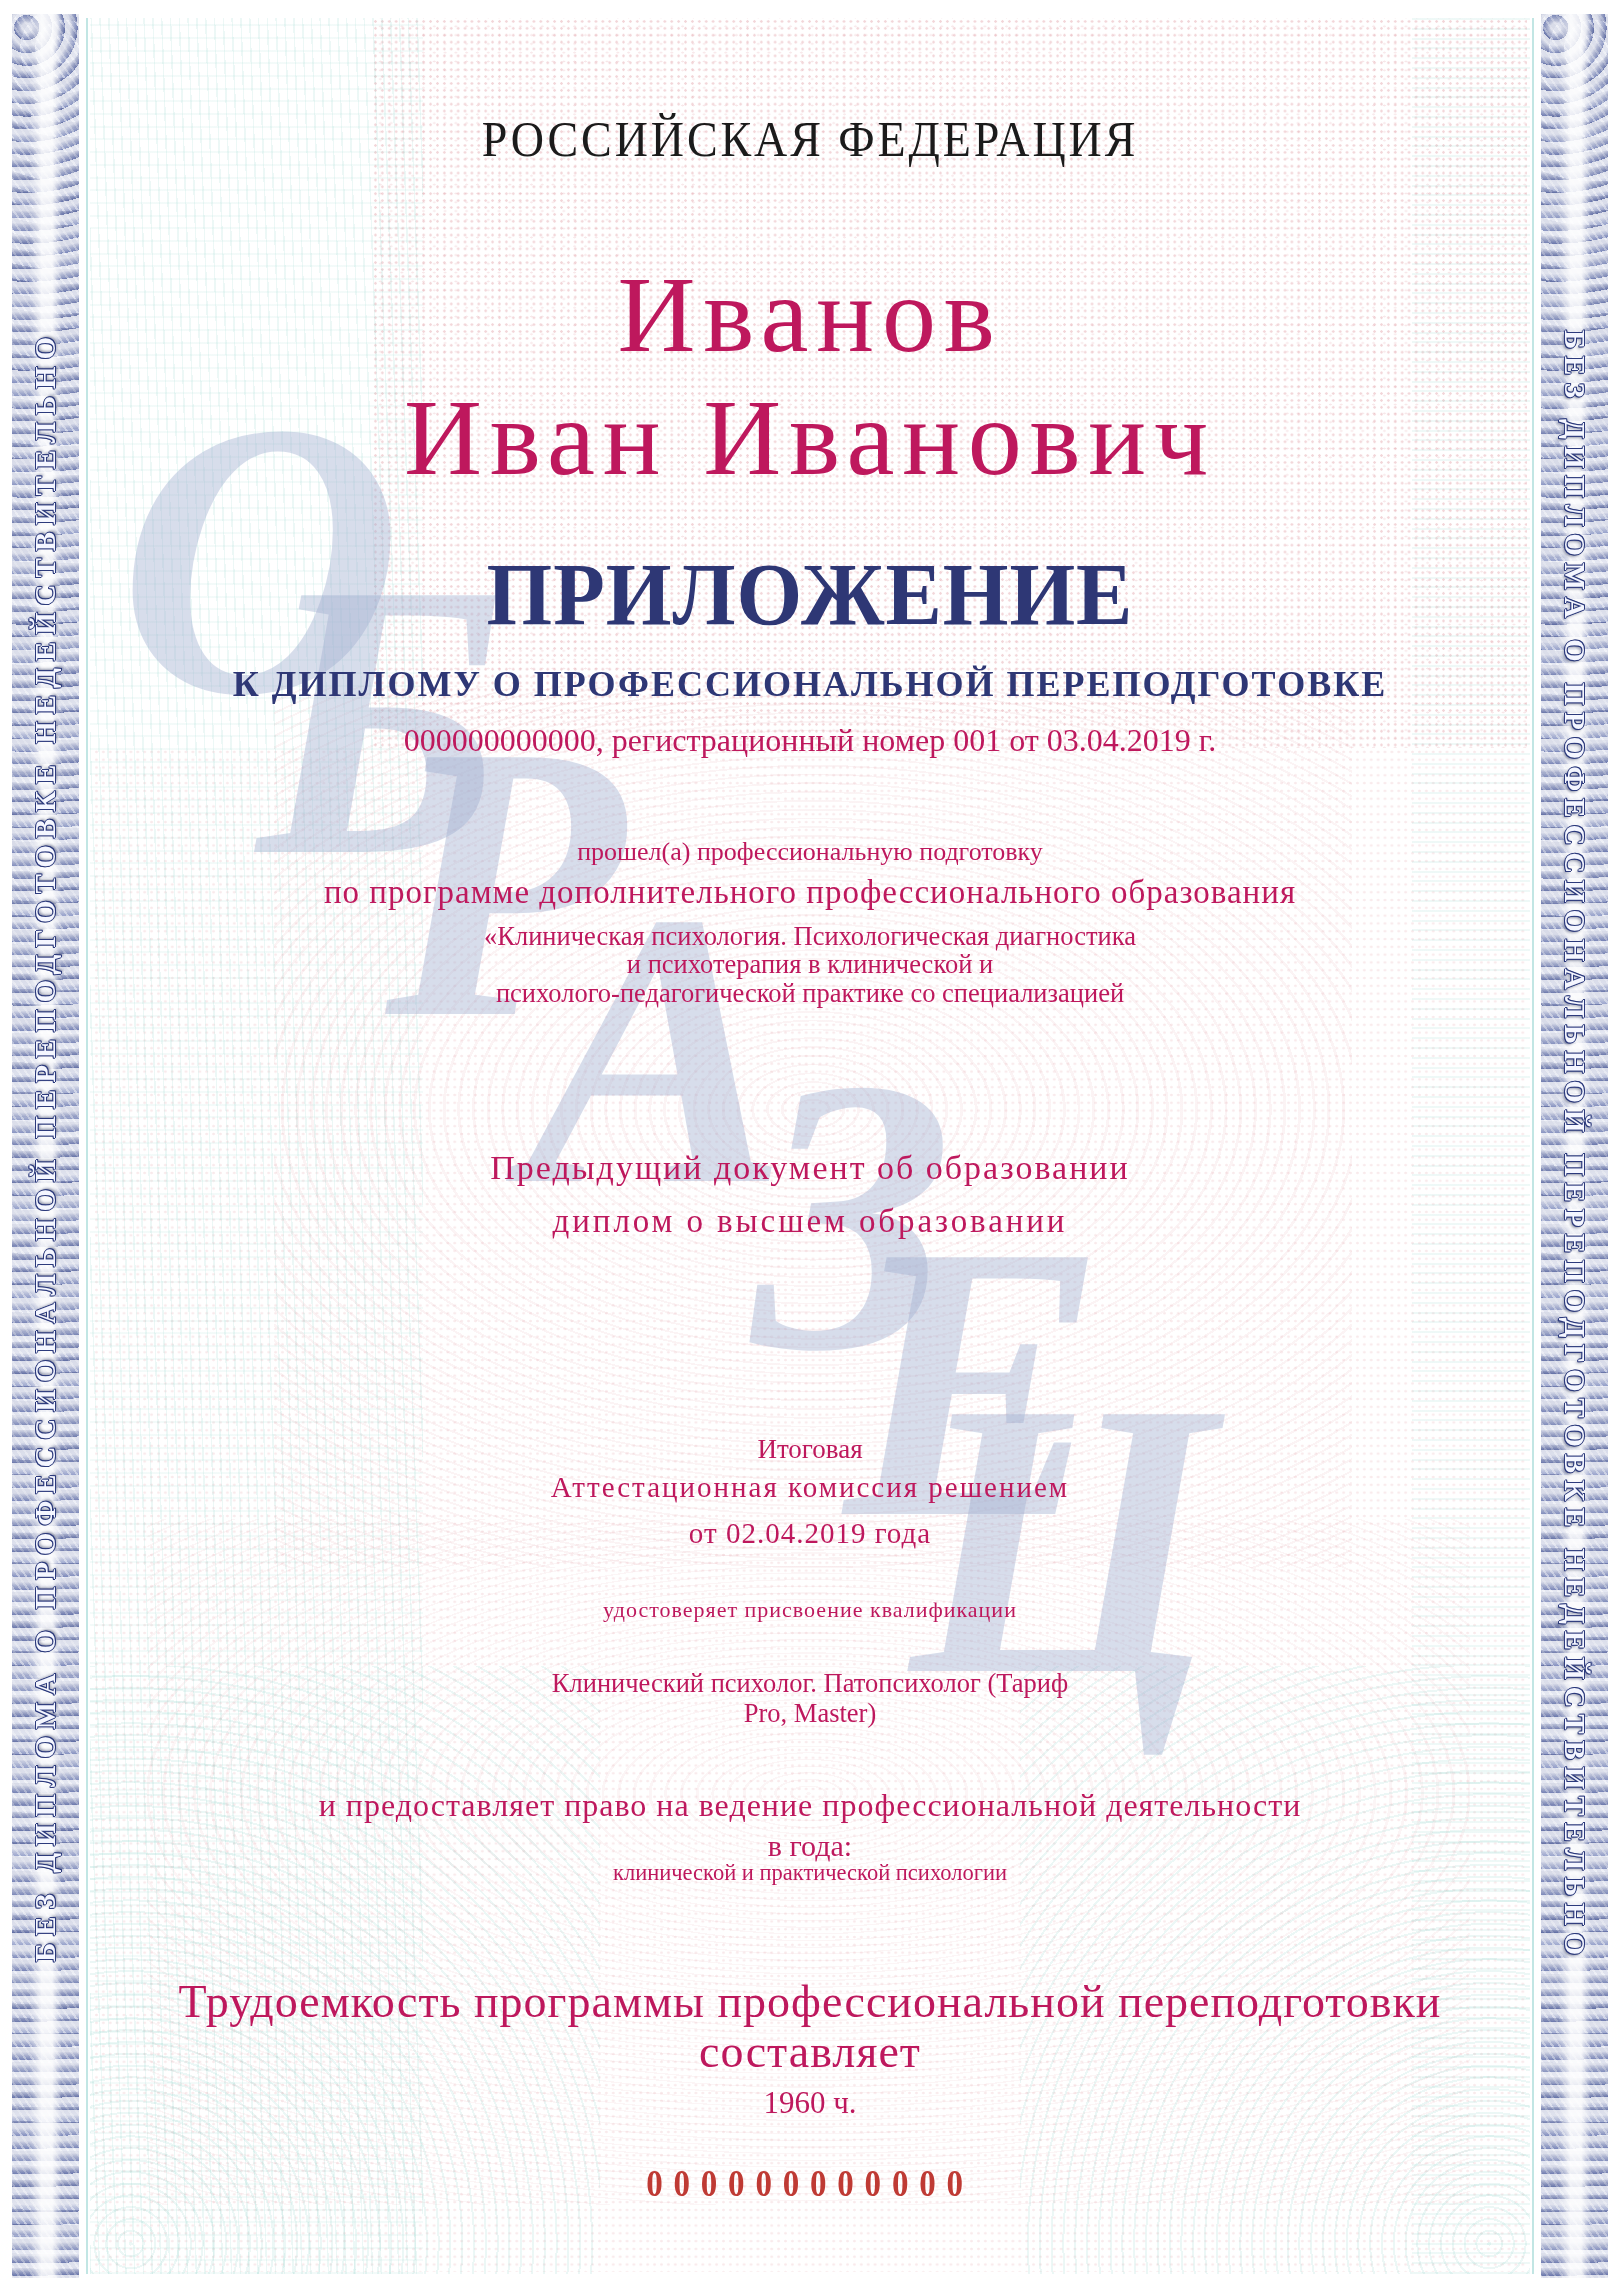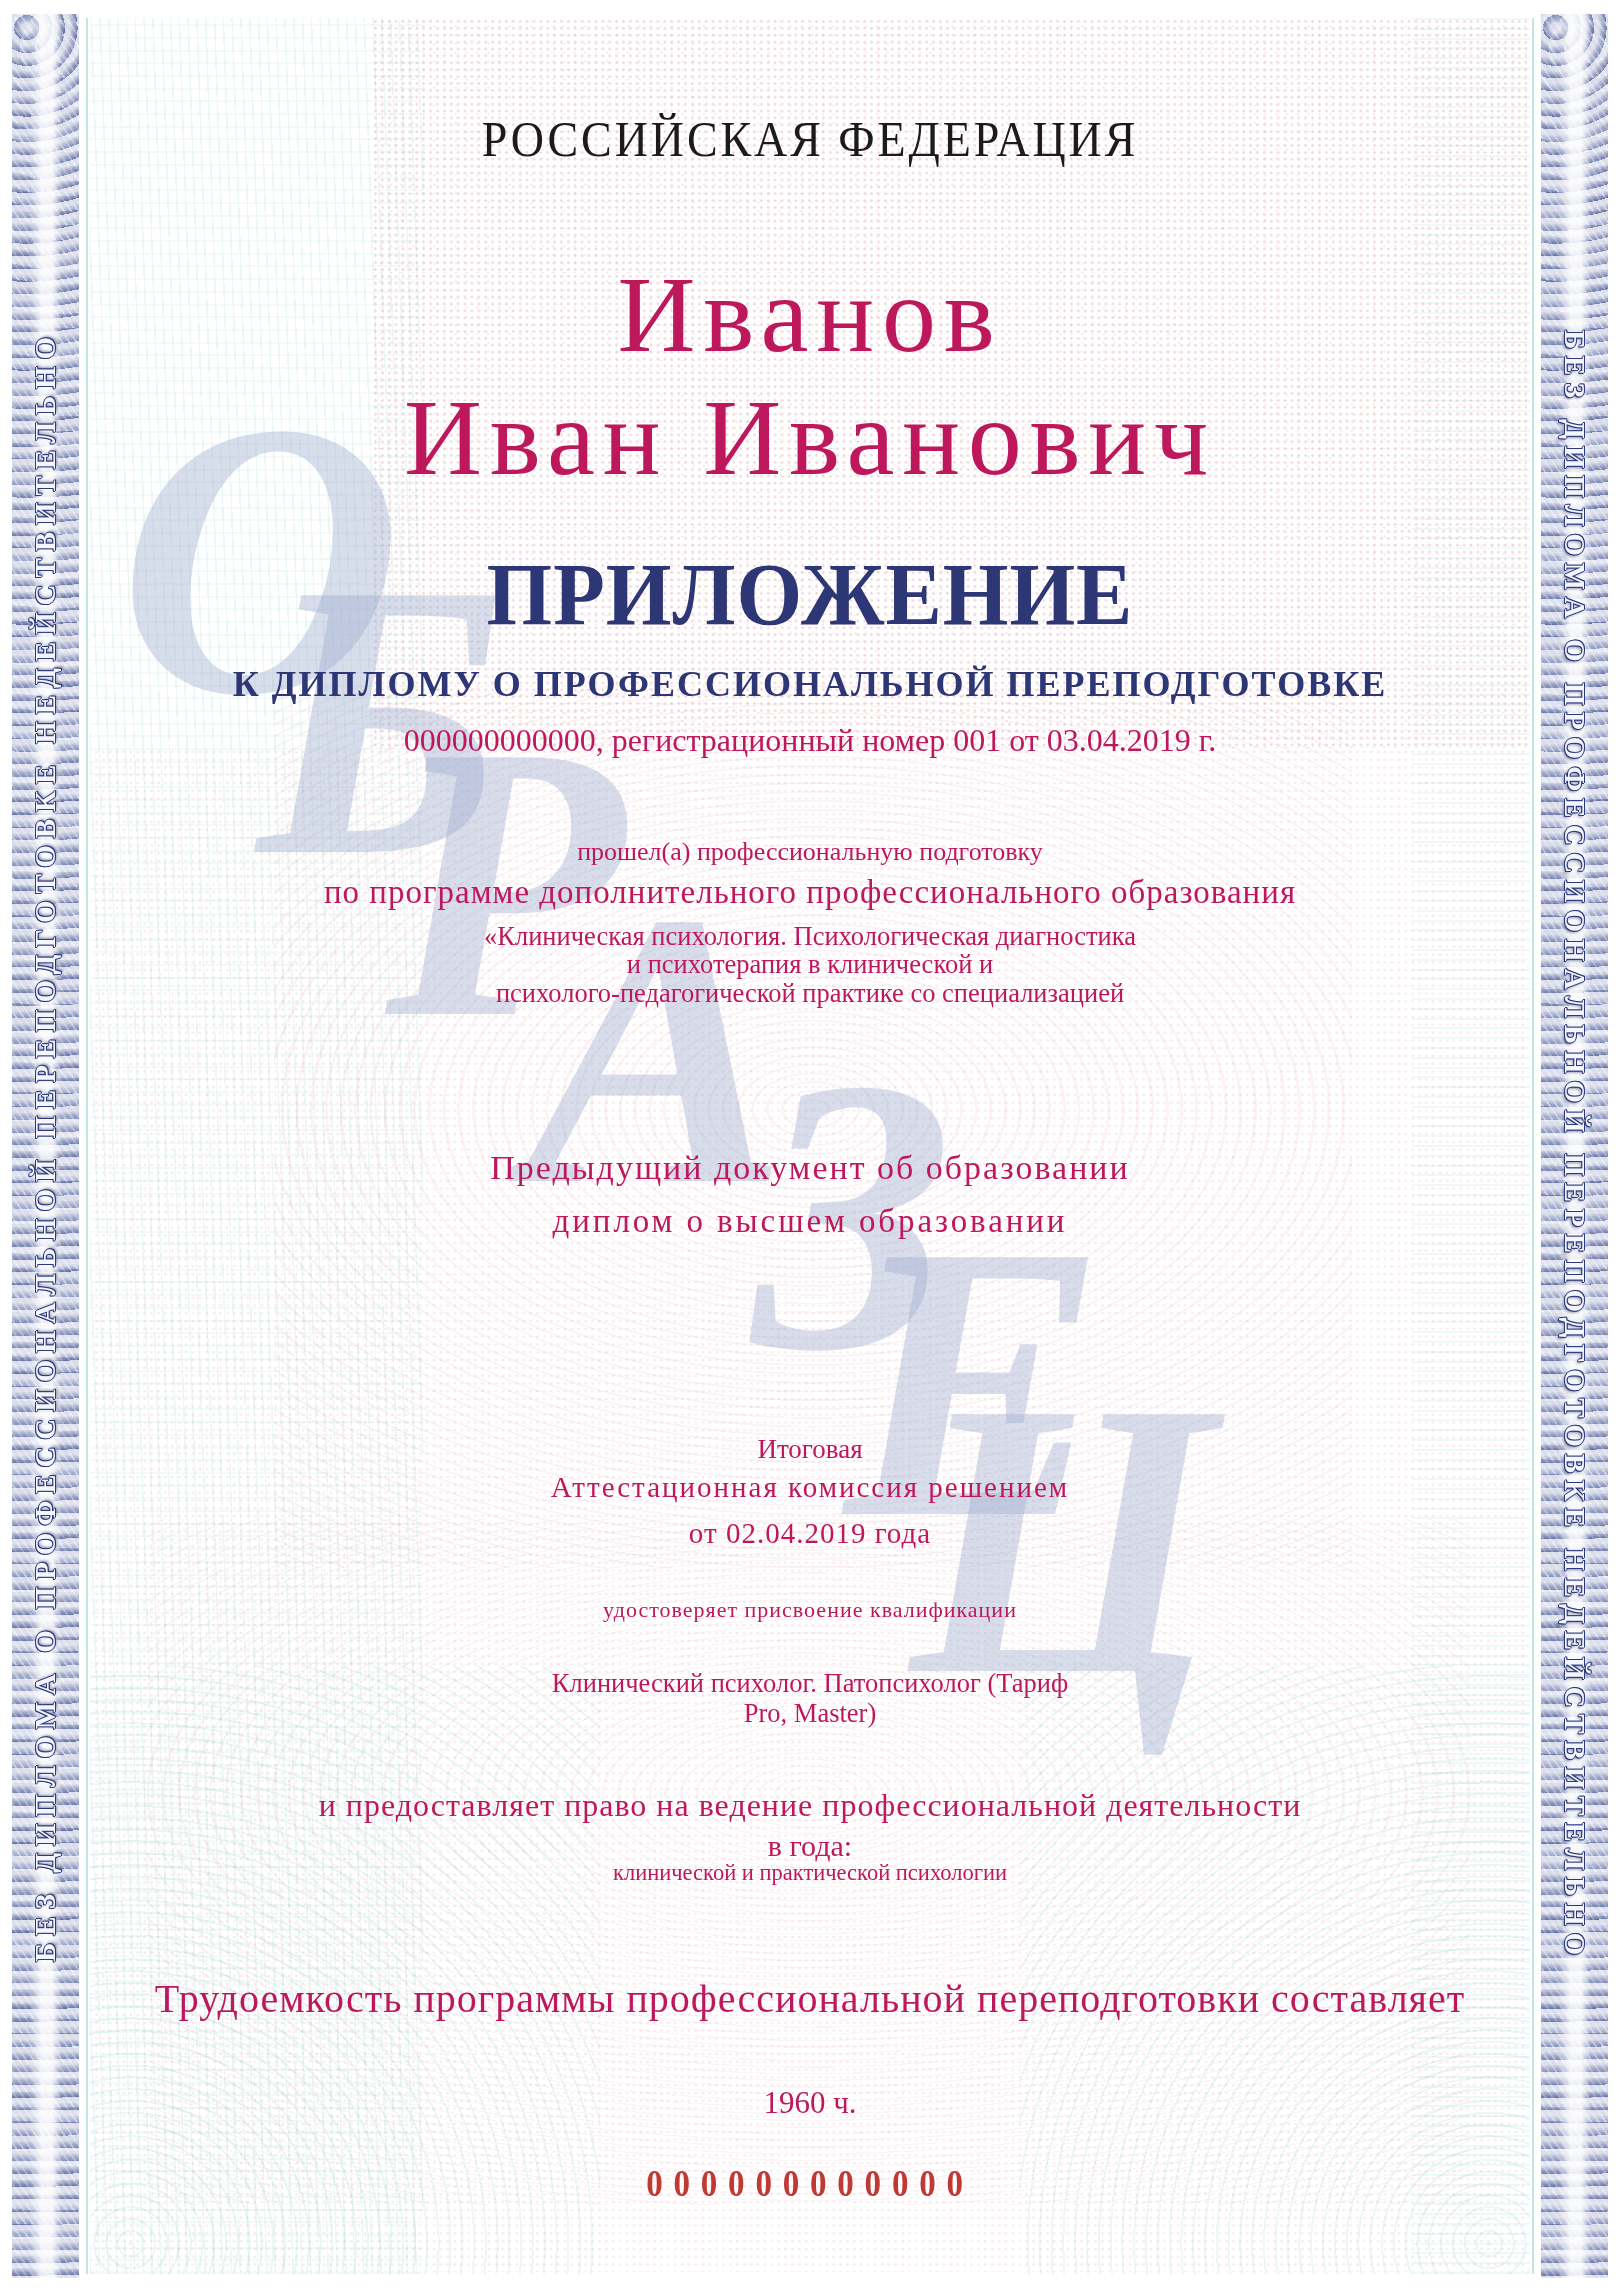--- a/index.html
+++ b/index.html
@@ -124,21 +124,21 @@
   .l-prevlabel{top:1150px;font-size:34px;letter-spacing:2px;}
   .l-prevvalue{top:1204px;font-size:33px;letter-spacing:2.9px;}
   .l-comm1{top:1435px;font-size:27px;}
   .l-comm2{top:1472px;font-size:29px;letter-spacing:2px;}
   .l-comm3{top:1518px;font-size:29px;letter-spacing:1px;}
   .l-qualab{top:1598px;font-size:22px;letter-spacing:1px;}
   .l-quallines{top:1668px;font-size:26.5px;line-height:1.15;}
   .l-right1{top:1788px;font-size:32px;letter-spacing:1px;}
   .l-right2{top:1830px;font-size:30px;}
   .l-right3{top:1861px;font-size:22.5px;}
-  .l-work{top:1977px;font-size:40px;letter-spacing:1px;}
+  .l-work{top:1977px;font-size:46px;letter-spacing:1px;}
   .l-hours{top:2086px;font-size:31px;}
   .l-serial{
     top:2166px;font-size:33px;font-weight:bold;
     color:#bf3a34;letter-spacing:10.8px;transform:scaleY(1.18);
   }
 </style>
 </head>
 <body>
 
 <div class="page">

